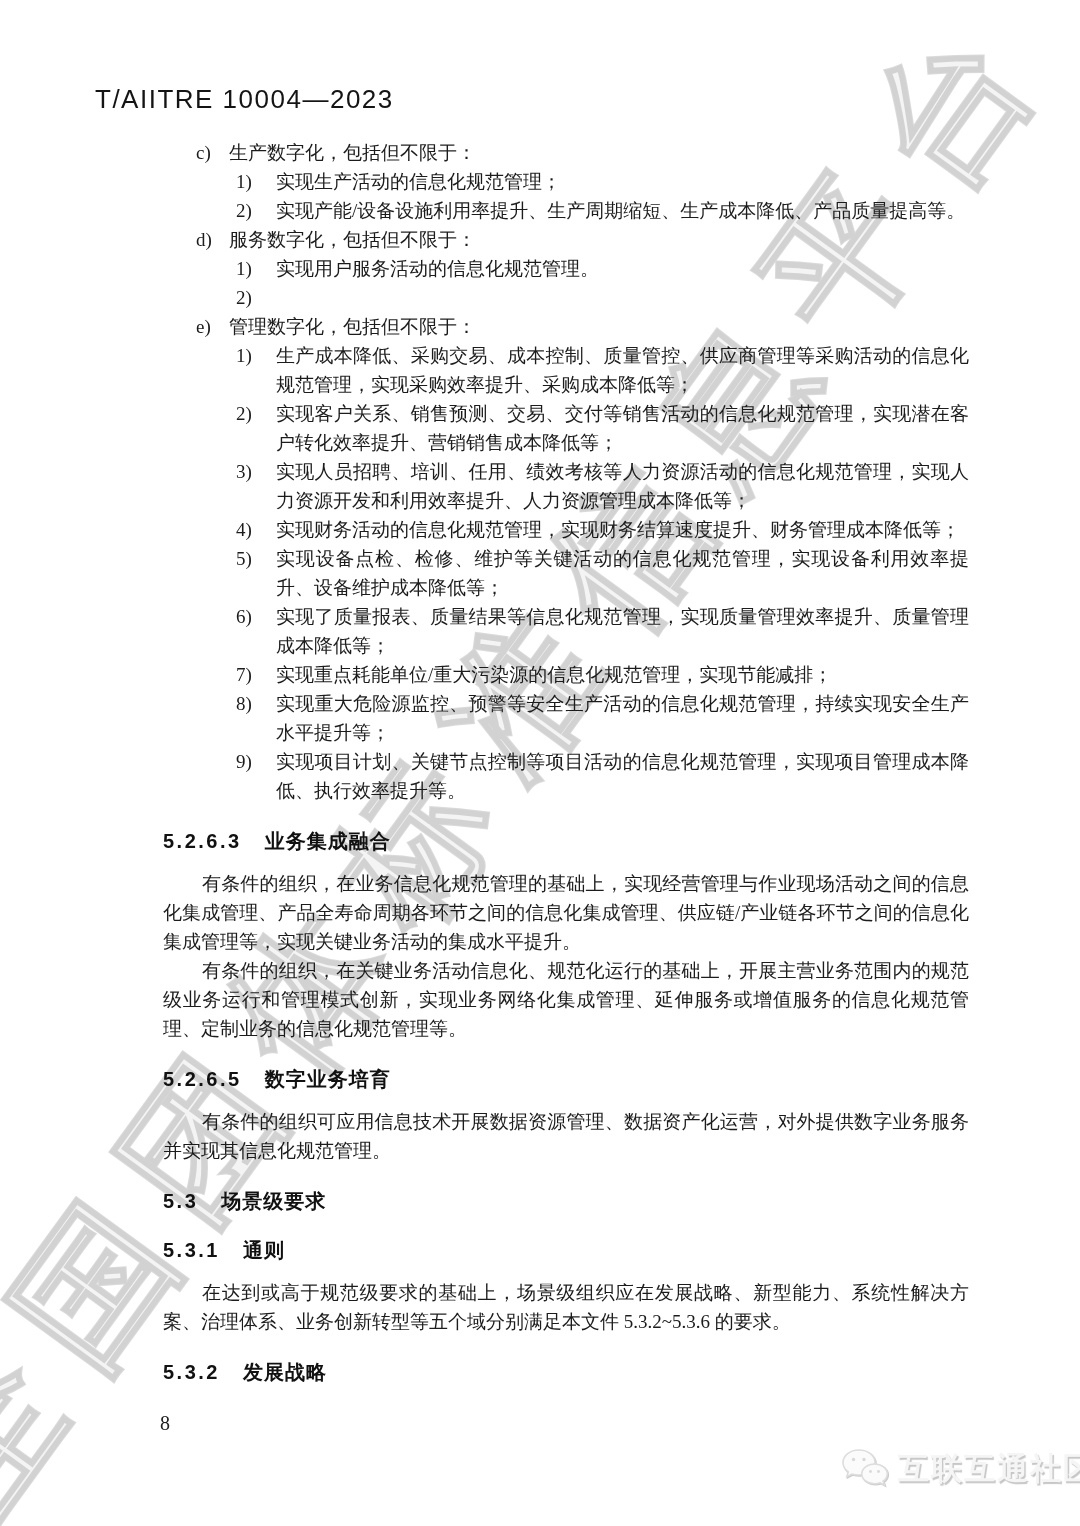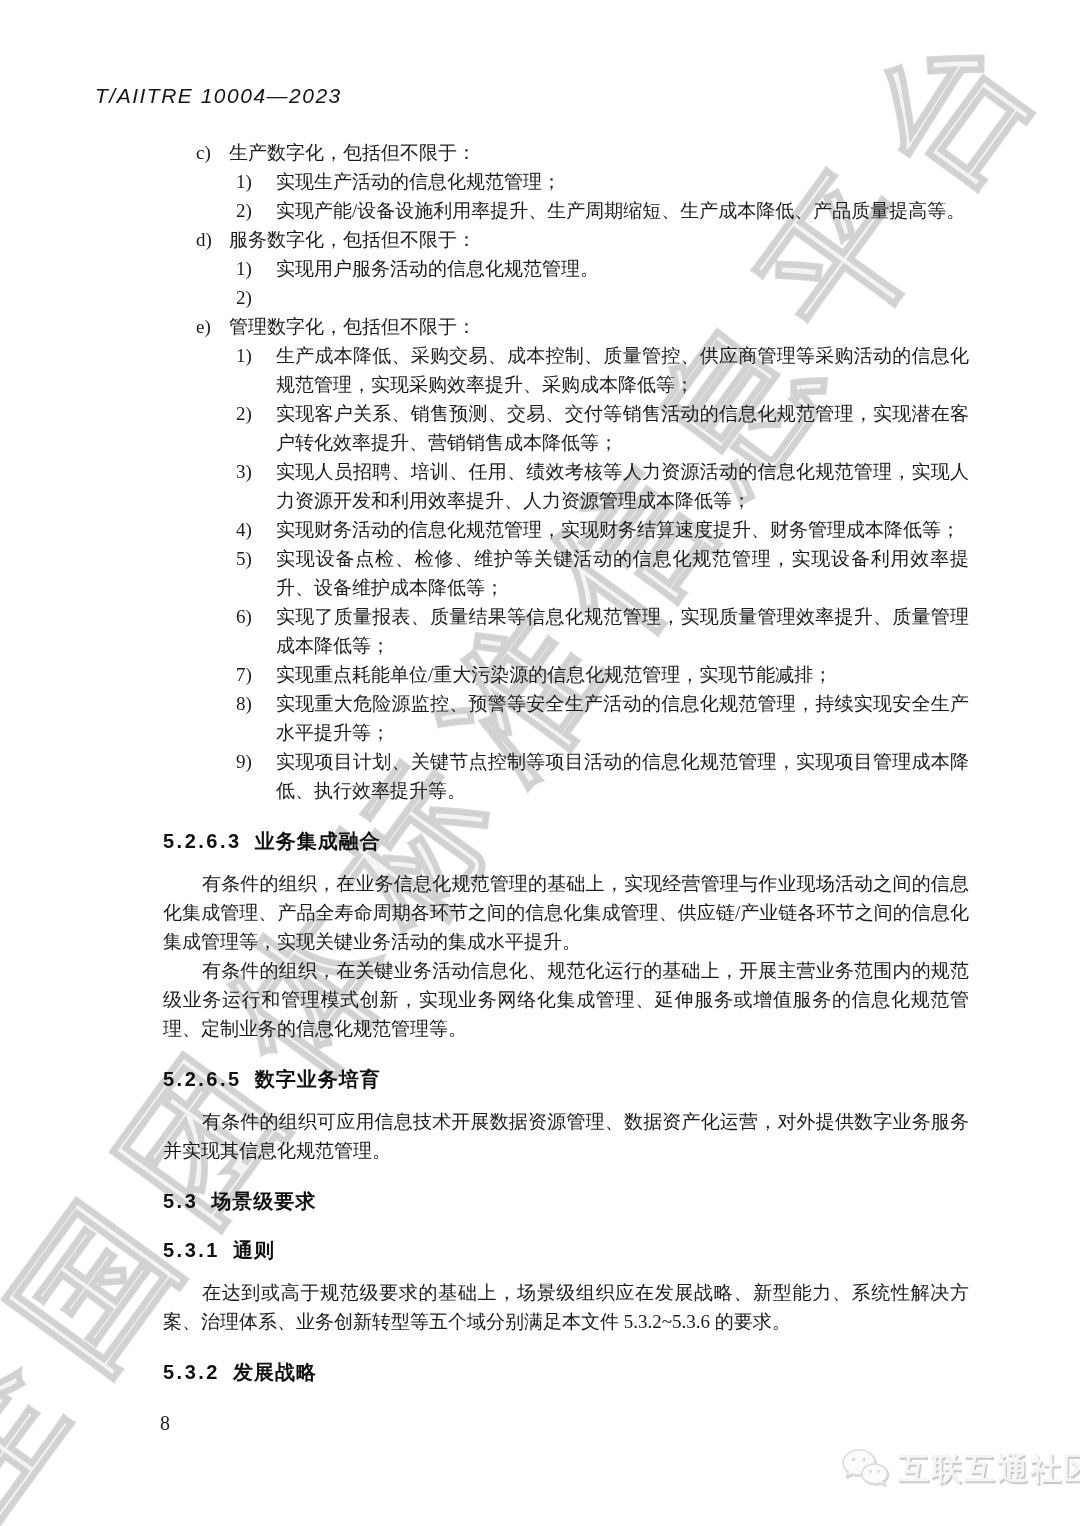--- a/index.html
+++ b/index.html
@@ -6,21 +6,21 @@
   body{
     width:1080px;height:1526px;background:#ffffff;position:relative;overflow:hidden;
     font-family:"Liberation Serif","DejaVu Serif",serif;color:#1c1c1c;
   }
   .page{position:absolute;inset:0;background:#ffffff;}
 
   
   .doc-code{
     position:absolute;left:95px;top:84px;
     font-family:"Liberation Sans","DejaVu Sans",sans-serif;
-    font-size:21px;letter-spacing:1.5px;color:#141414;white-space:nowrap;font-style:italic;
+    font-size:26px;letter-spacing:1.5px;color:#141414;white-space:nowrap;
   }
 
   
   .watermark{position:absolute;left:480px;top:760px;width:0;height:0;pointer-events:none;z-index:1;}
   .wm-text{
     position:absolute;transform:translate(-50%,-50%) rotate(-54deg);
     white-space:nowrap;font-size:150px;letter-spacing:32px;
     font-family:"Liberation Serif",serif;font-weight:bold;
     color:rgba(150,150,150,0.10);
     -webkit-text-stroke:2px rgba(140,140,140,0.32);
@@ -34,21 +34,21 @@
   .li-row{display:flex;padding-left:33px;}
   .li-marker{width:33px;flex:none;}
   .li-title{flex:1;}
   .sub-row{display:flex;padding-left:73px;}
   .sub-marker{width:40px;flex:none;}
   .sub-text{flex:1;text-align:justify;}
 
   .section-heading{
     font-family:"Liberation Sans","DejaVu Sans",sans-serif;
     font-weight:bold;font-size:20px;color:#111;
-    margin:23px 0 15px 0;display:flex;gap:13px;line-height:26px;
+    margin:23px 0 15px 0;display:flex;gap:23px;line-height:26px;
   }
   .sec-num{letter-spacing:2.5px;flex:none;}
   .sec-title{letter-spacing:1px;}
   .para{margin:0;text-indent:39px;text-align:justify;}
 
   
   .page-number{
     position:absolute;left:160px;top:1412px;z-index:2;
     font-size:20px;color:#222;
   }

